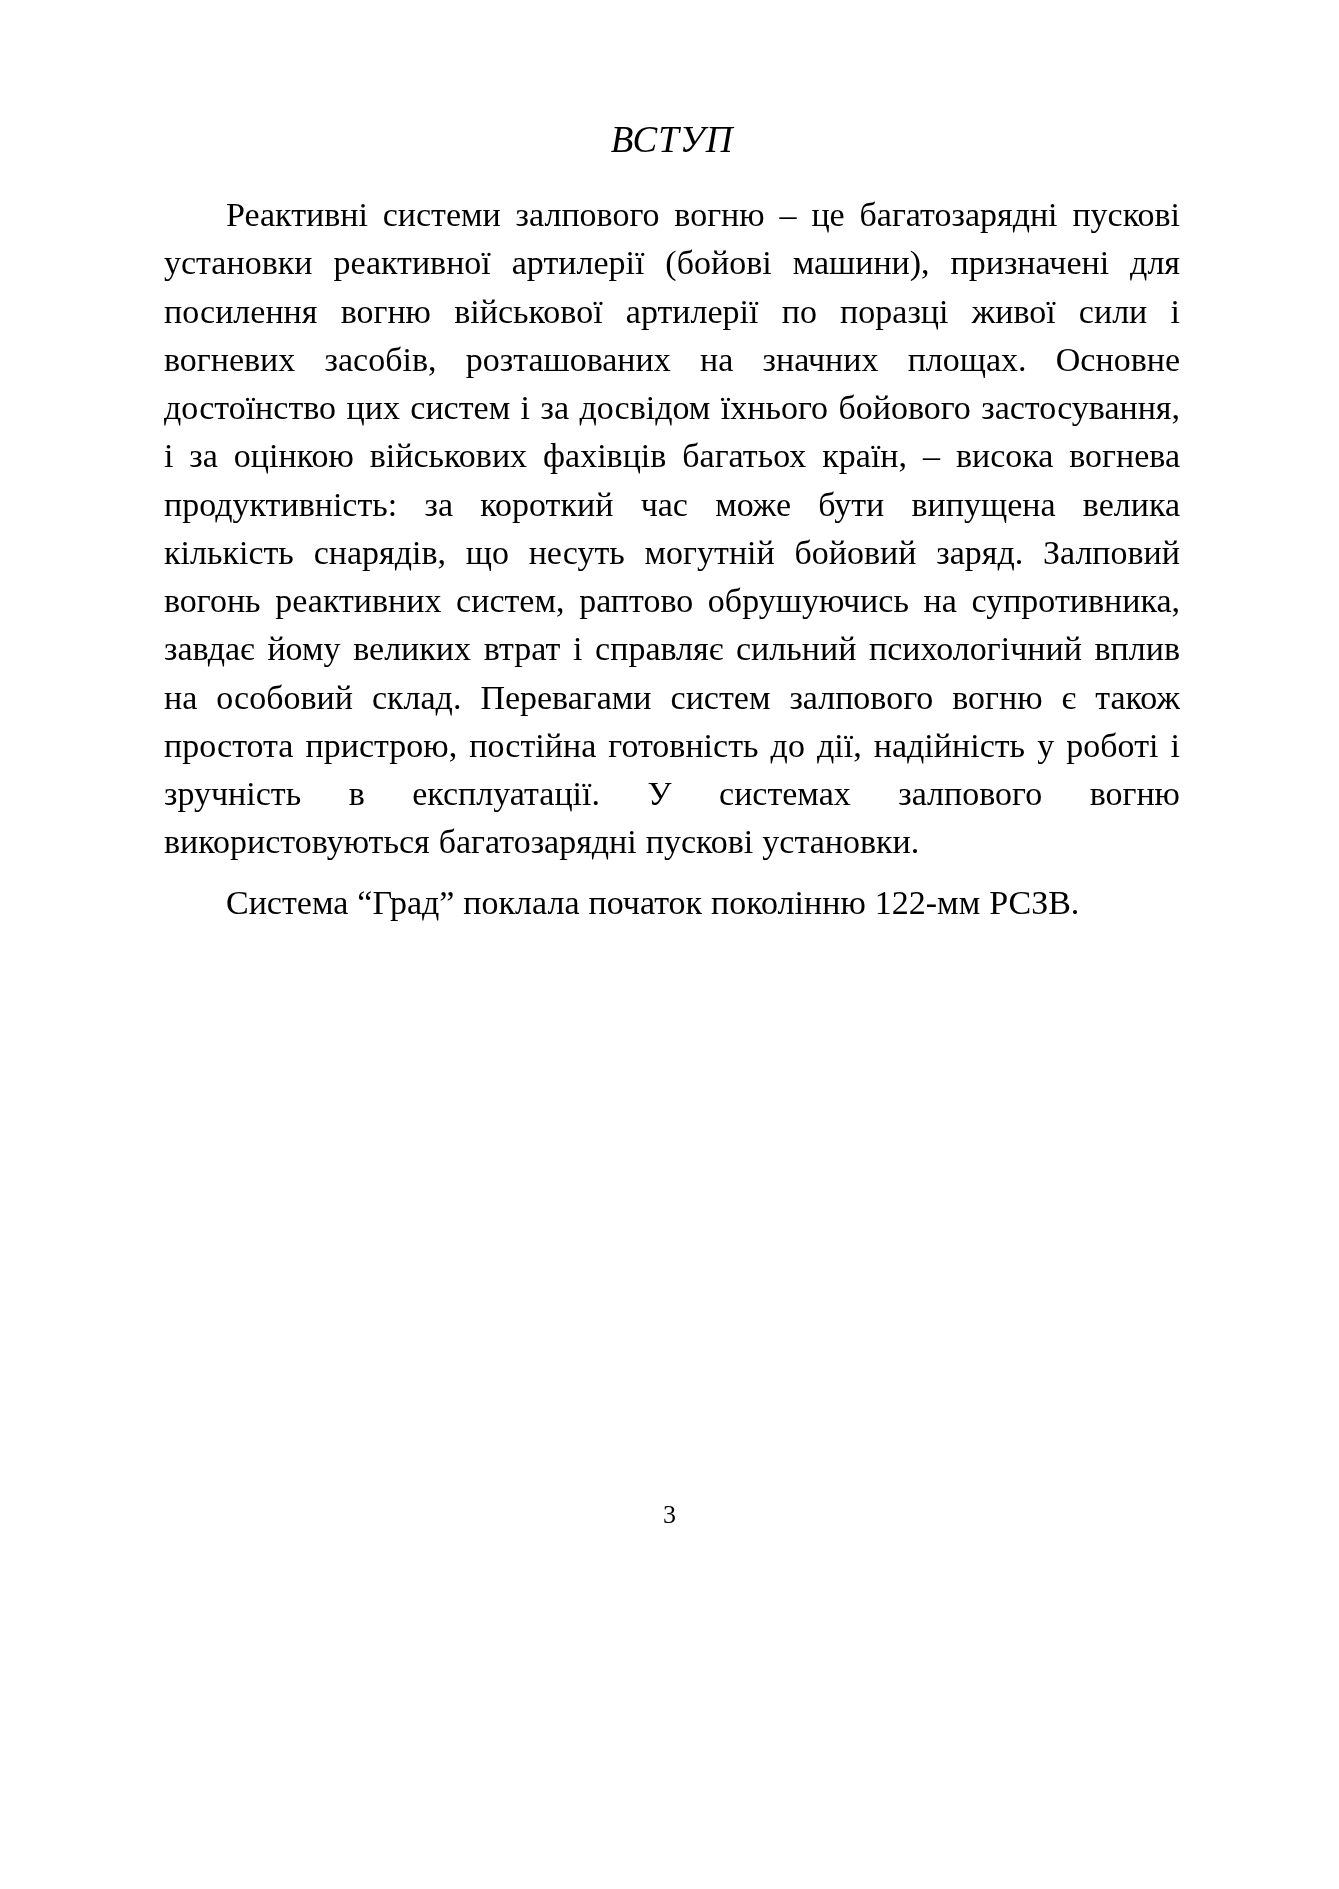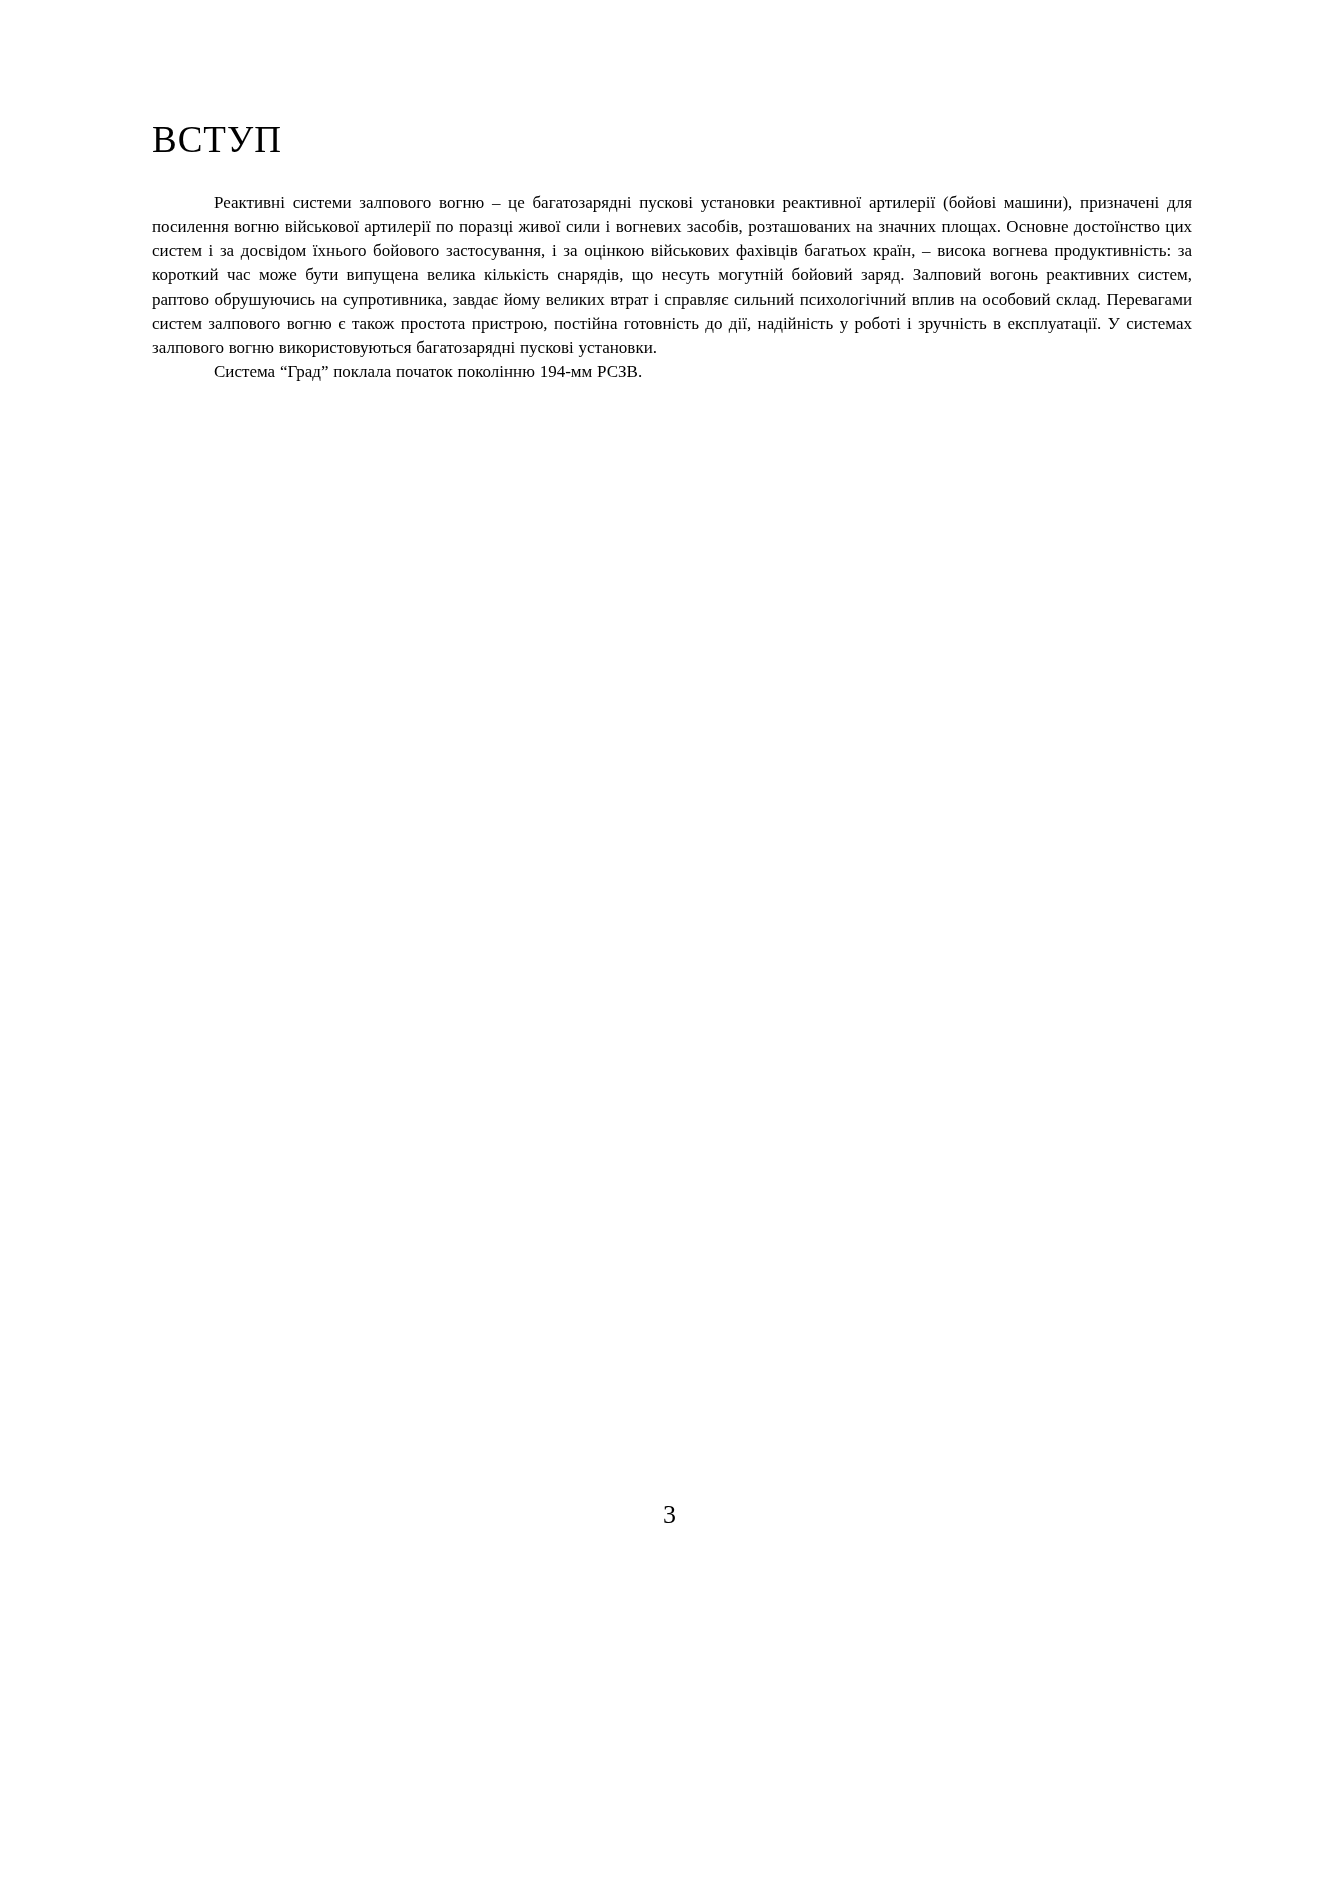--- a/index.html
+++ b/index.html
@@ -17,32 +17,33 @@
     font-family: "Liberation Serif", "DejaVu Serif", serif;
     color: #000000;
   }
   .content {
     position: absolute;
     left: 152px;
     top: 118px;
     width: 1040px;
   }
   .doc-title {
-    text-align: left;
+    text-align: center;
     font-size: 37px;
     letter-spacing: 1px;
     margin: 0 0 30px 0;
     font-weight: normal;
+    font-style: italic;
   }
   .para {
     text-align: justify;
     text-indent: 62px;
-    font-size: 17px;
+    font-size: 34px;
     line-height: 1.42;
-    margin: 0;
+    margin: 12px;
     word-spacing: 0.5px;
   }
   .para + .para {
     margin-top: 0px;
   }
   .page-number {
     position: absolute;
     left: 0;
     right: 0;
     top: 1500px;
@@ -52,18 +53,18 @@
 </style>
 </head>
 <body>
 
 <div class="page">
 
   <div class="content">
     <h1 class="doc-title">ВСТУП</h1>
 
     <p class="para">Реактивні системи залпового вогню – це багатозарядні пускові установки реактивної артилерії (бойові машини), призначені для посилення вогню військової артилерії по поразці живої сили і вогневих засобів, розташованих на значних площах. Основне достоїнство цих систем   і за досвідом їхнього бойового застосування, і за оцінкою військових фахівців багатьох країн, – висока вогнева продуктивність: за короткий час може бути випущена велика кількість снарядів, що несуть могутній бойовий заряд. Залповий вогонь реактивних систем, раптово обрушуючись на супротивника, завдає йому великих втрат і справляє сильний  психологічний вплив на особовий склад. Перевагами систем залпового вогню є також простота пристрою, постійна готовність до дії, надійність у роботі і зручність в експлуатації. У системах залпового вогню використовуються багатозарядні пускові установки.</p>
-    <p class="para">Система “Град” поклала початок поколінню 194-мм РСЗВ.</p>
+    <p class="para">Система “Град” поклала початок поколінню 122-мм РСЗВ.</p>
   </div>
 
   <div class="page-number">3</div>
 
 </div>
 
 </body></html>

